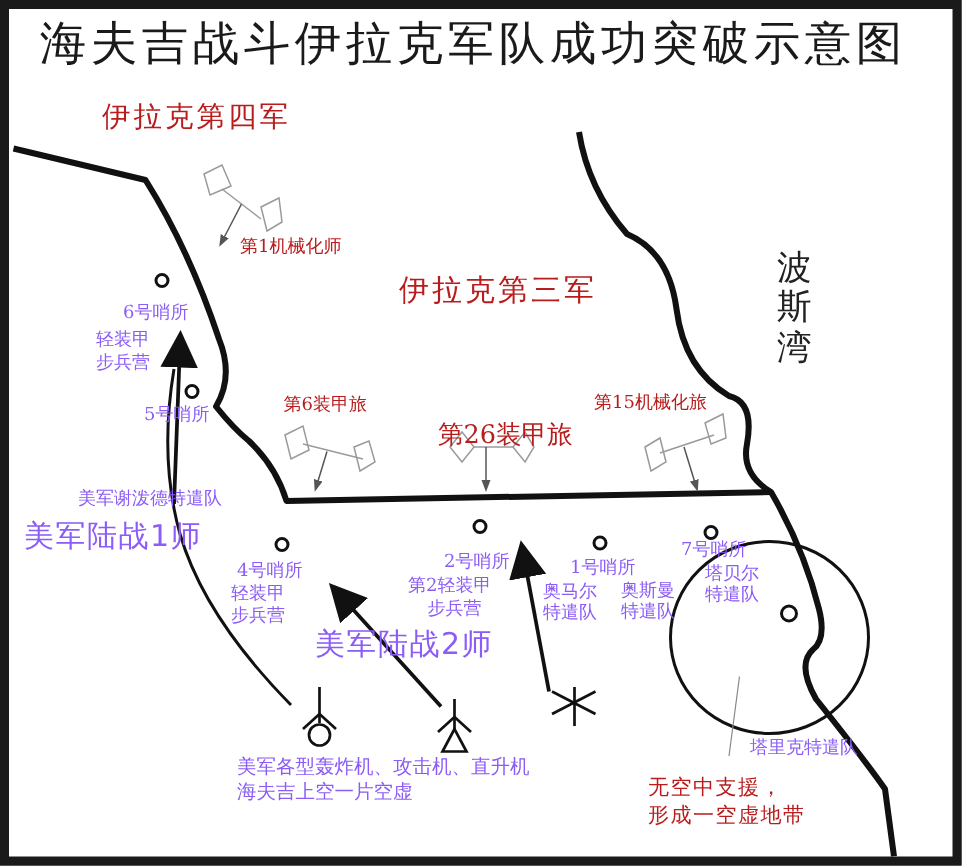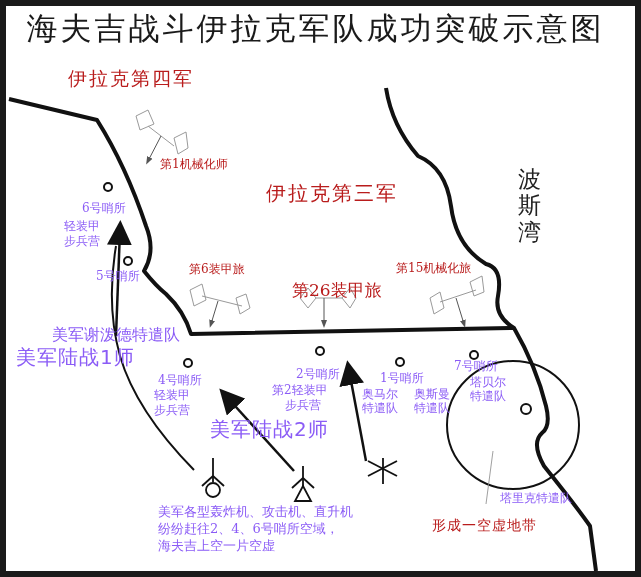--- a/index.html
+++ b/index.html
@@ -117,38 +117,38 @@
 
   <div class="lbl blue serif" style="left:290px;top:362px;font-size:12px;">2号哨所</div>
   <div class="lbl blue serif" style="left:266px;top:378px;font-size:12px;">第2轻装甲</div>
   <div class="lbl blue serif" style="left:279px;top:393px;font-size:12px;">步兵营</div>
 
   <div class="lbl blue serif" style="left:374px;top:366px;font-size:12px;">1号哨所</div>
   <div class="lbl blue serif" style="left:448px;top:354px;font-size:12px;">7号哨所</div>
 
   <div class="lbl blue" style="left:10px;top:340px;font-size:20px;letter-spacing:1px;">美军陆战1师</div>
   <div class="lbl blue" style="left:204px;top:412px;font-size:20px;letter-spacing:1px;">美军陆战2师</div>
-  <div class="lbl blue serif" style="left:46px;top:320px;font-size:16px;text-align:center;">美军谢泼德特遣队</div>
+  <div class="lbl blue serif" style="left:46px;top:320px;font-size:12px;text-align:center;">美军谢泼德特遣队</div>
 
   <div class="lbl blue serif center" style="left:356px;top:382px;font-size:12px;">
     <div>奥马尔</div>
     <div>特遣队</div>
   </div>
-  <div class="lbl blue serif center" style="left:408px;top:382px;font-size:12px;">
+  <div class="lbl blue serif center" style="left:408px;top:382px;font-size:12px;font-family:Liberation Mono, monospace;">
     <div>奥斯曼</div>
     <div>特遣队</div>
   </div>
   <div class="lbl blue serif center" style="left:464px;top:370px;font-size:12px;">
     <div>塔贝尔</div>
     <div>特遣队</div>
   </div>
   <div class="lbl blue serif" style="left:494px;top:486px;font-size:12px;">塔里克特遣队</div>
 
   <div class="lbl blue serif" style="left:152px;top:497px;font-size:13px;line-height:17px;">
     <div>美军各型轰炸机、攻击机、直升机</div>
-    <div>纷纷赶往2、4、6号哨所空域，</div>
     <div>海夫吉上空一片空虚</div>
   </div>
   <div class="lbl red serif" style="left:426px;top:510px;font-size:14px;line-height:19px;letter-spacing:1px;">
+    <div>无空中支援，</div>
     <div>形成一空虚地带</div>
   </div>
 
 </div>
 
 </body></html>

